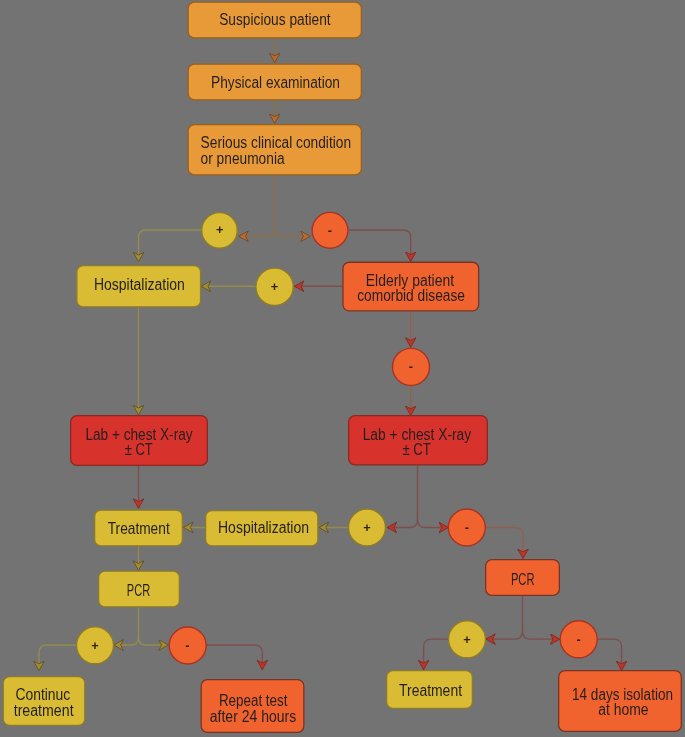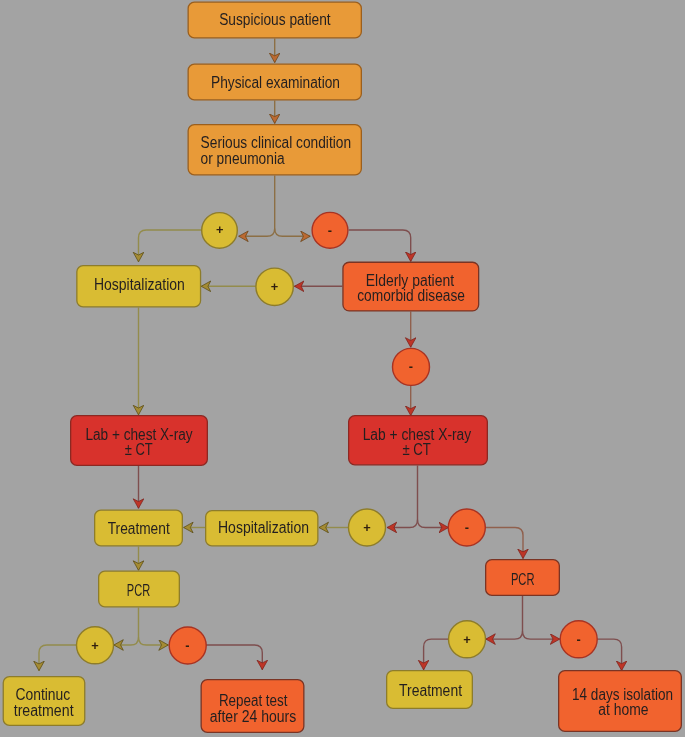--- a/index.html
+++ b/index.html
@@ -1,18 +1,18 @@
 <!DOCTYPE html>
 <html><head>
 <meta charset="utf-8">
 <title>Flowchart</title>
 <style>
   html,body{margin:0;padding:0;background:#ffffff;}
   body{width:685px;height:737px;overflow:hidden;font-family:"Liberation Sans",sans-serif;}
-  #stage{position:relative;width:685px;height:737px;background:#a3a3a3;}
+  #stage{position:relative;width:685px;height:737px;background:#737373;}
   svg{display:block;}
   .lbl{font-family:"Liberation Sans",sans-serif;fill:#231f20;font-size:15.6px;}
   .sign{font-family:"Liberation Sans",sans-serif;fill:#32200f;font-size:12.8px;font-weight:700;}
 </style>
 </head>
 <body>
 
 <div id="stage">
 <svg width="685" height="737" viewBox="0 0 685 737">
   <defs>

